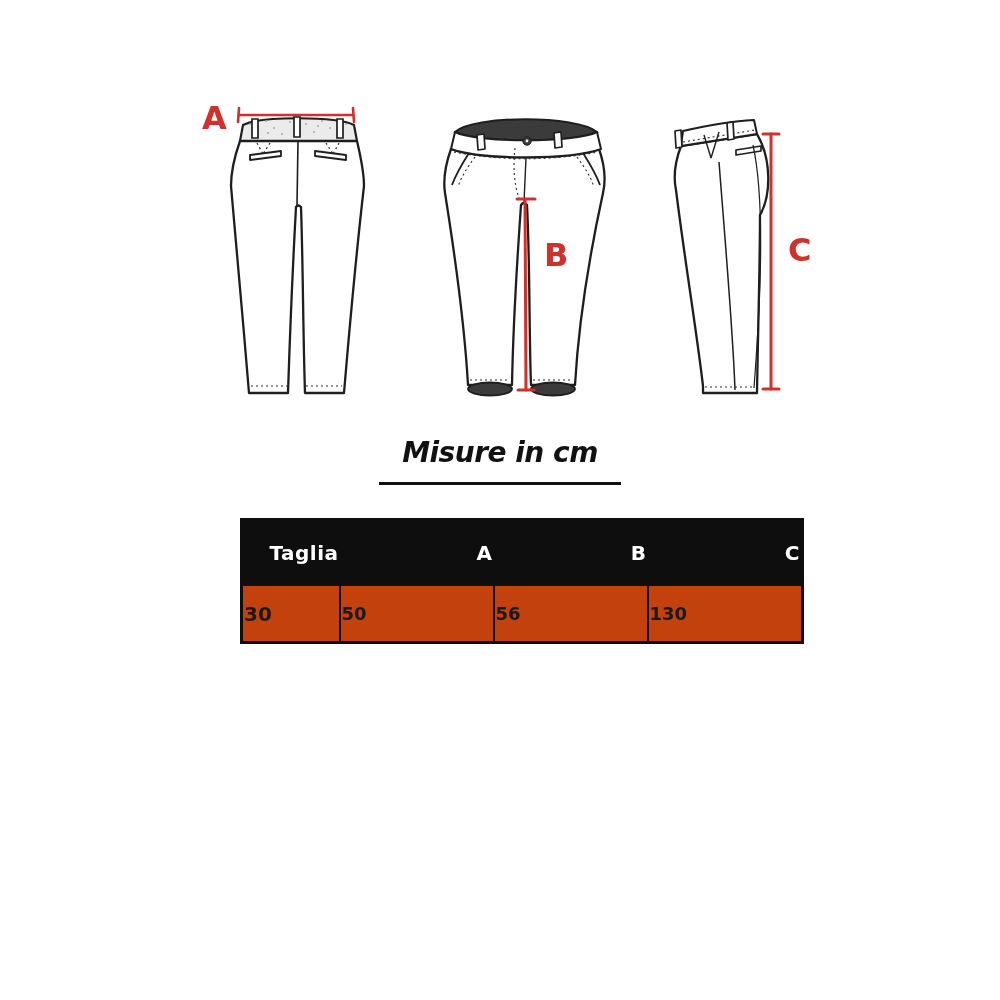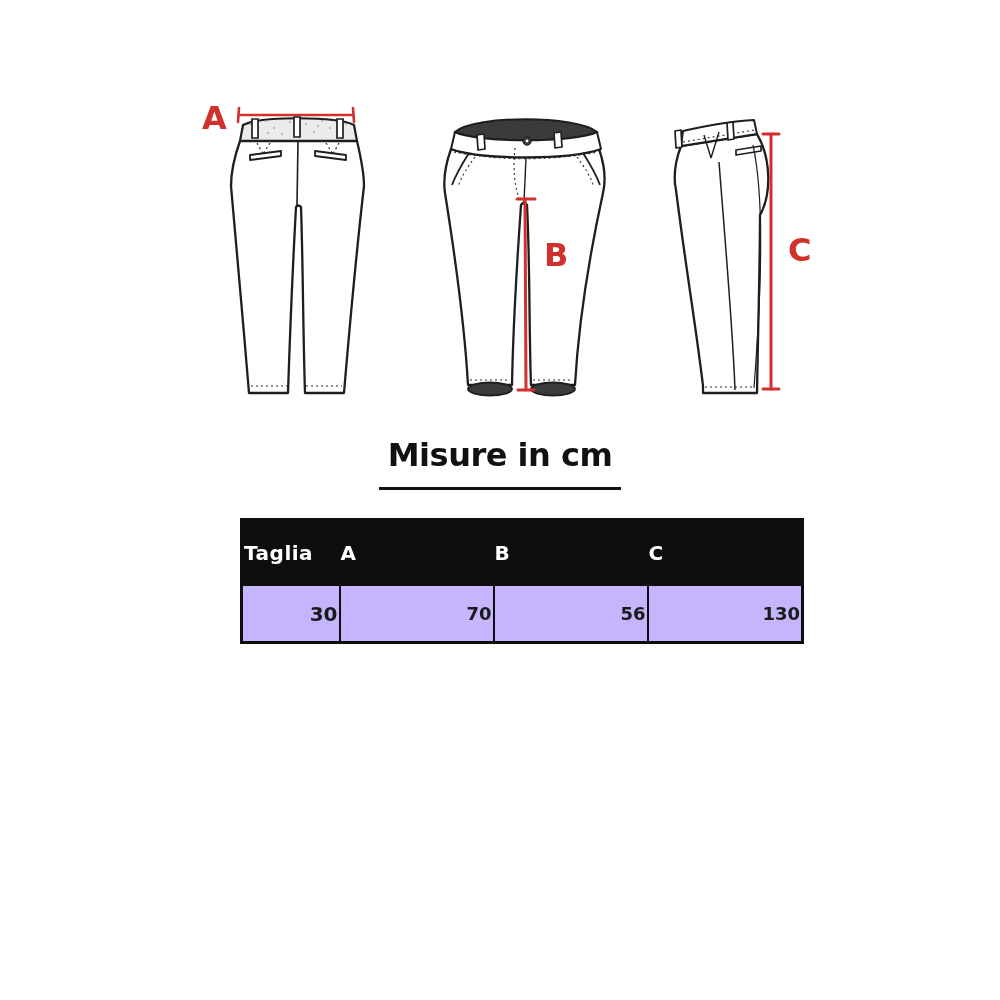--- a/index.html
+++ b/index.html
@@ -20,39 +20,40 @@
   #label-c{left:788px;top:234px;}
 
   
   #back-view{left:195px;top:93px;width:200px;height:312px;}
   #front-view{left:435px;top:103px;width:185px;height:300px;}
   #side-view{left:658px;top:108px;width:167px;height:295px;}
 
   
   .title-wrap{position:absolute;left:0;top:436px;width:1000px;text-align:center;}
   .title-wrap h1{
-    margin:0;font-size:32px;font-weight:800;color:#111;letter-spacing:-0.5px;
+    margin:0;font-size:28px;font-weight:800;color:#111;letter-spacing:-0.5px;
     font-family:"DejaVu Sans","Liberation Sans",sans-serif;
+    font-style:italic;
   }
   .title-underline{width:242px;height:3px;background:#111;margin:13px auto 0;}
 
   
   .table-wrap{position:absolute;left:240px;top:518px;}
   table.size-table{
     border-collapse:collapse;table-layout:fixed;width:561px;
     border:3px solid #0e0e0e;
   }
   table.size-table th{
     background:#0e0e0e;color:#ffffff;font-weight:700;font-size:20px;
-    height:61px;text-align:left;vertical-align:middle;border:0;
+    height:61px;text-align:right;vertical-align:middle;border:0;
     letter-spacing:0.5px;
   }
   table.size-table td{
-    background:#c4b5fd;color:#1a1a1a;font-weight:700;font-size:18px;
-    height:53px;text-align:right;vertical-align:middle;
+    background:#c2410c;color:#1a1a1a;font-weight:700;font-size:18px;
+    height:53px;text-align:left;vertical-align:middle;
     border:2.5px solid #0e0e0e;
   }
   table.size-table td.first{font-size:20px;}
 </style>
 </head>
 <body>
 
 <svg id="back-view" class="abs" viewBox="195 93 200 312">
 
   <g stroke="#d0312d" stroke-width="2.6" stroke-linecap="round">
@@ -195,19 +196,19 @@
       <tr>
         <th>Taglia</th>
         <th>A</th>
         <th>B</th>
         <th>C</th>
       </tr>
     </thead>
     <tbody>
       <tr>
         <td class="first">30</td>
-        <td>70</td>
+        <td>50</td>
         <td>56</td>
         <td>130</td>
       </tr>
     </tbody>
   </table>
 </div>
 
 </body></html>

